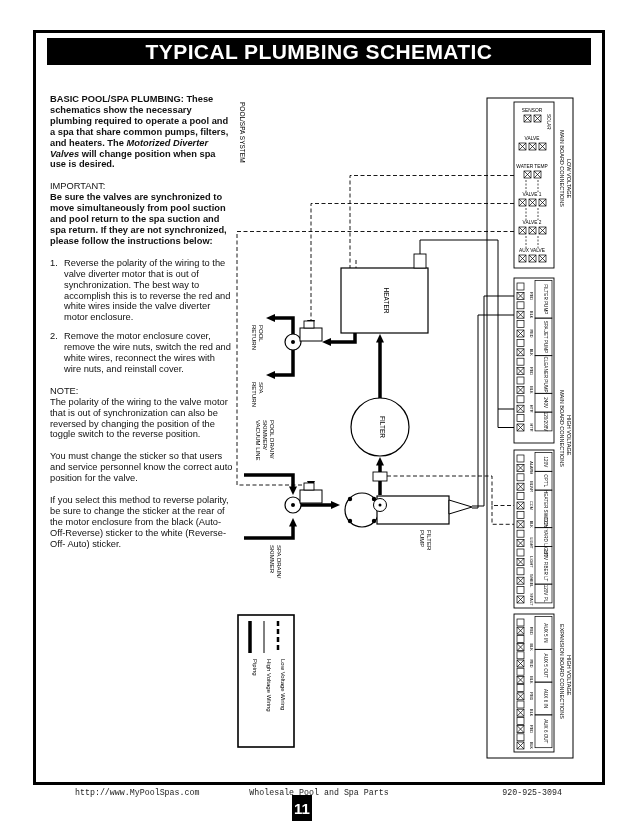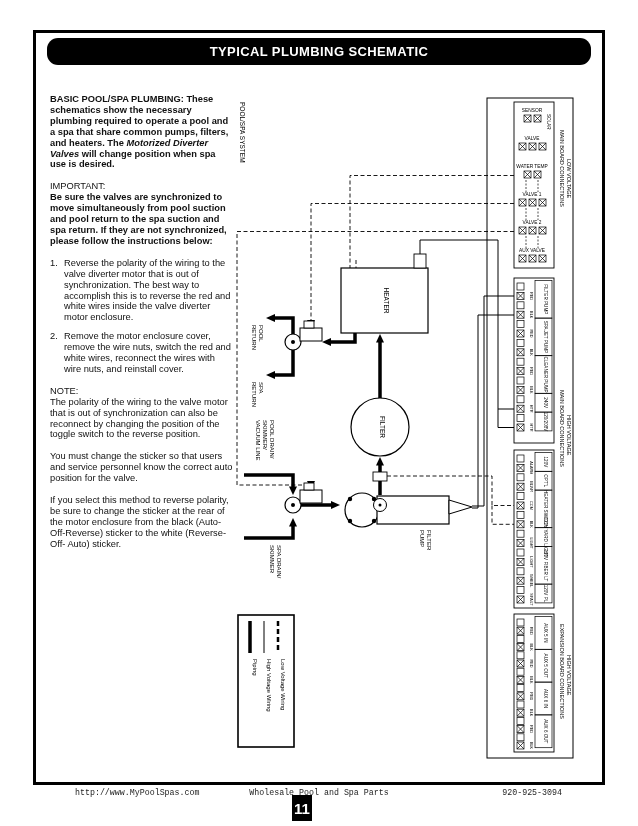--- a/index.html
+++ b/index.html
@@ -7,21 +7,21 @@
     width:638px;height:826px;position:relative;background:#fff;
     font-family:"Liberation Sans","DejaVu Sans",sans-serif;color:#000;
   }
   .page-border{
     position:absolute;left:33px;top:30px;width:572px;height:755px;
     border:3px solid #000;box-sizing:border-box;background:#fff;
   }
   .title-bar{
     position:absolute;left:47px;top:38px;width:544px;height:27px;
     background:#000;color:#fff;display:flex;align-items:center;justify-content:center;
-    font-size:13px;font-weight:bold;letter-spacing:.4px;border-radius:11px;
+    font-size:21px;font-weight:bold;letter-spacing:.4px;
   }
   .left-col{
     position:absolute;left:50px;top:94px;width:183px;
     font-size:9.3px;line-height:10.9px;color:#111;
   }
   .left-col p{margin:0 0 11px 0;}
   .bold{font-weight:bold;}
   .block-head{display:block;font-weight:normal;}
   .li{display:flex;margin:0 0 8px 0;}
   .li .num{width:14px;flex:none;}
@@ -59,21 +59,21 @@
   <div class="li">
     <span class="num">1.</span>
     <span class="li-text">Reverse the polarity of the wiring to the valve diverter motor that is out of synchronization. The best way to accomplish this is to reverse the red and white wires inside the valve diverter motor enclosure.</span>
   </div>
   <div class="li" style="margin-bottom:11px;">
     <span class="num">2.</span>
     <span class="li-text">Remove the motor enclosure cover, remove the wire nuts, switch the red and white wires, reconnect the wires with wire nuts, and reinstall cover.</span>
   </div>
   <p>
     <span class="block-head">NOTE:</span>
-    <span>The polarity of the wiring to the valve motor that is out of synchronization can also be reconnect by changing the position of the toggle switch to the reverse position.</span>
+    <span>The polarity of the wiring to the valve motor that is out of synchronization can also be reversed by changing the position of the toggle switch to the reverse position.</span>
   </p>
   <p>You must change the sticker so that users and service personnel know the correct auto position for the valve.</p>
   <p>If you select this method to reverse polarity, be sure to change the sticker at the rear of the motor enclosure from the black (Auto-Off-Reverse) sticker to the white (Reverse- Off- Auto) sticker.</p>
 </div>
 
 <svg style="position:absolute;left:230px;top:90px;" width="372" height="690" viewBox="0 0 372 690">
 
   <text x="10" y="12" font-size="6.5" transform="rotate(90 10 12)">POOL/SPA SYSTEM</text>
 
   <g stroke="#000" stroke-width="0.9" fill="none" stroke-dasharray="4,2.5">

